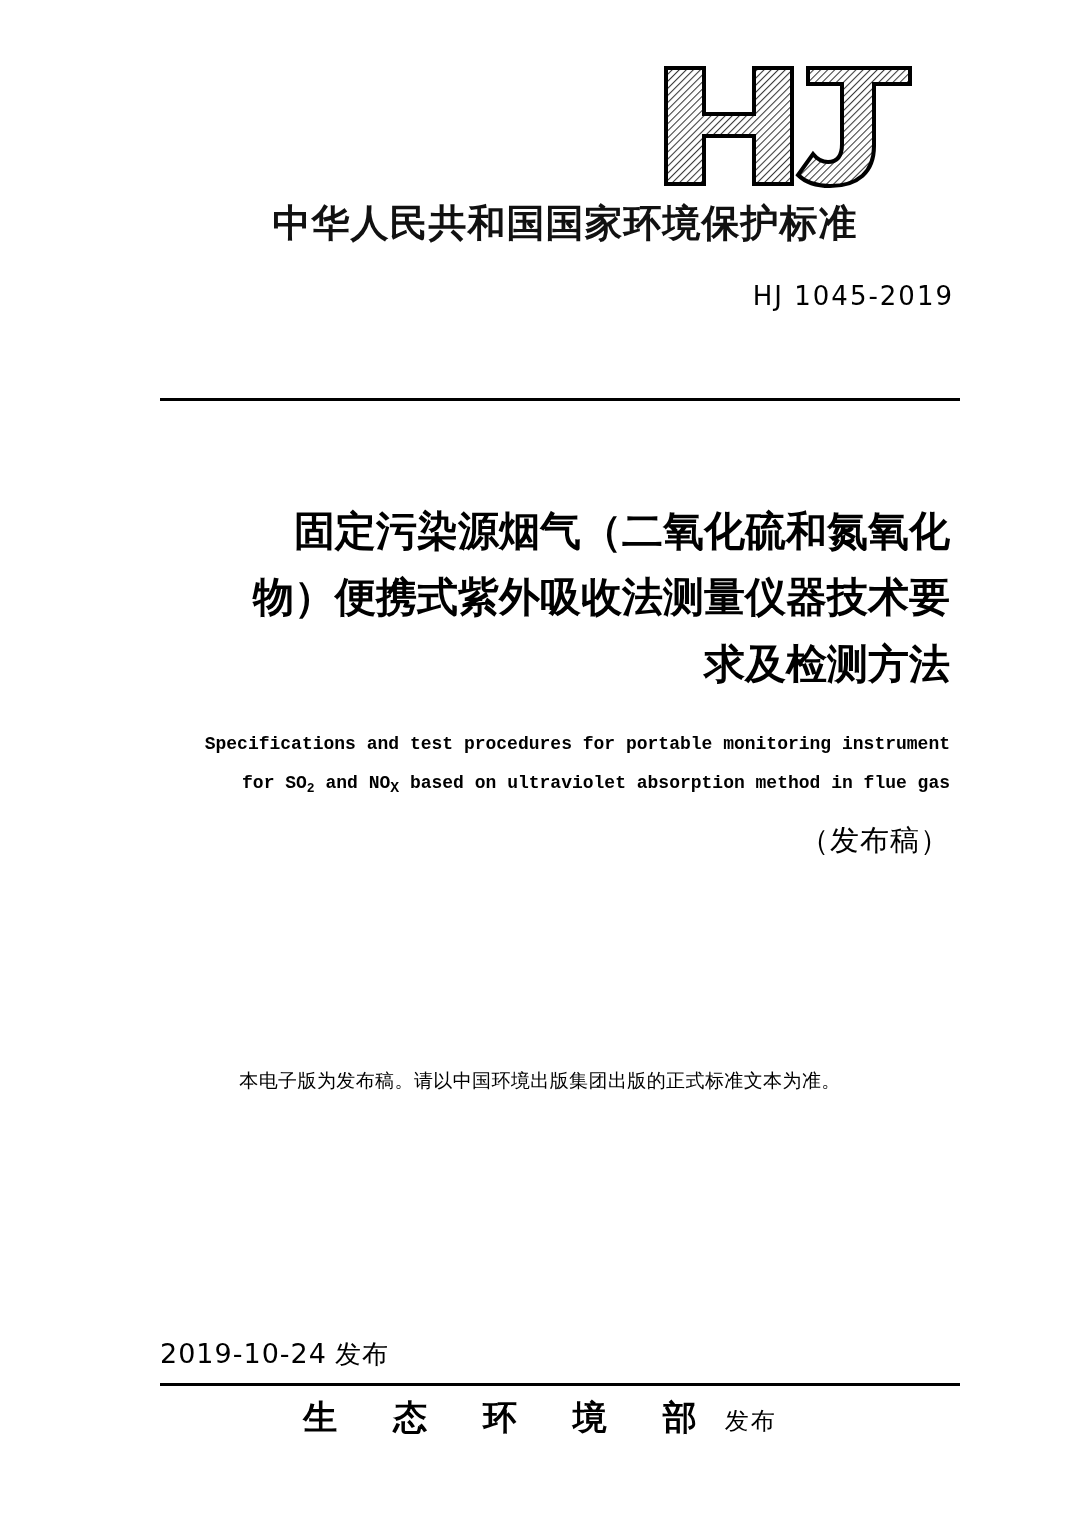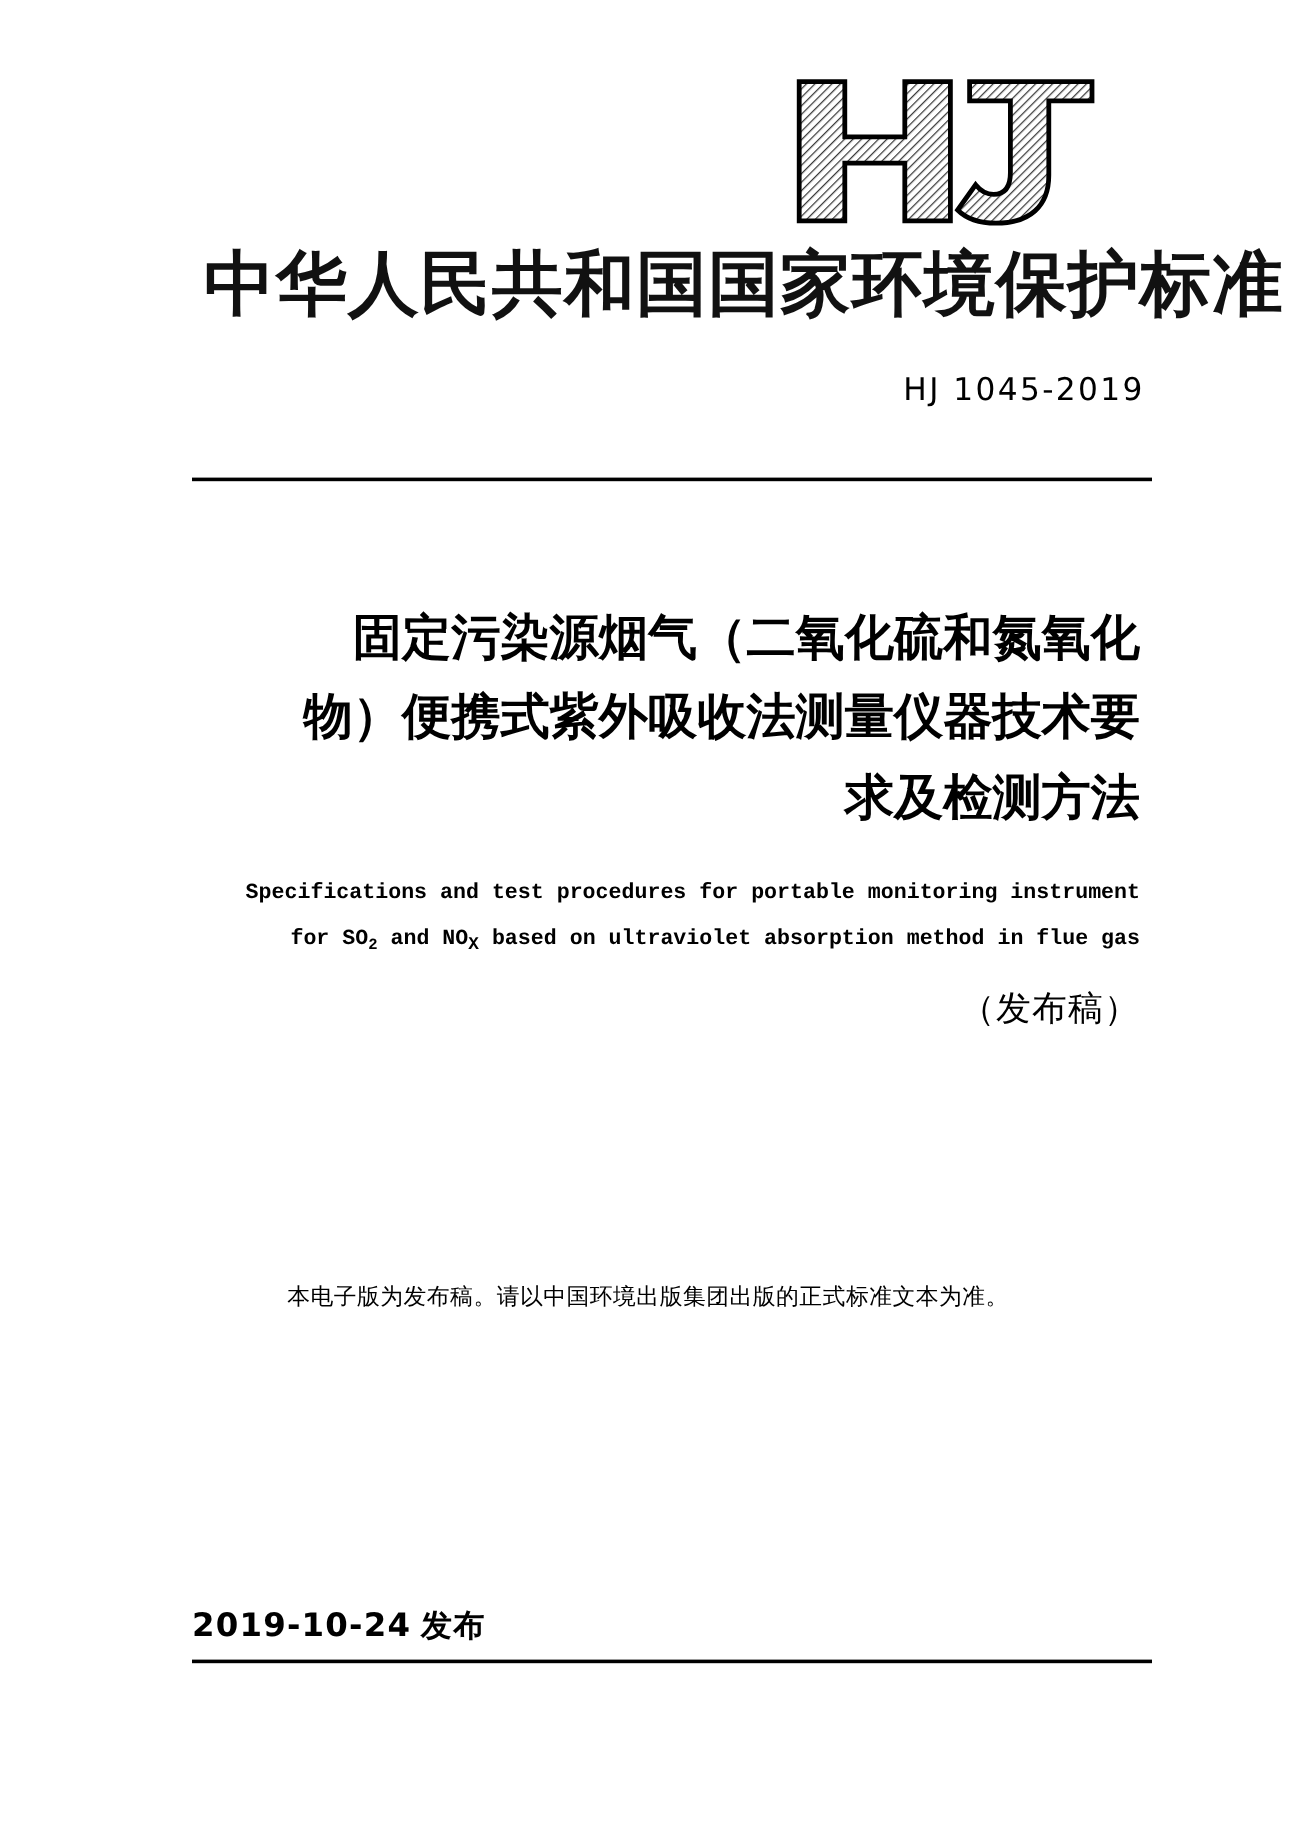--- a/index.html
+++ b/index.html
@@ -39,21 +39,21 @@
   }
   .hj-logo svg {
     display: inline-block;
   }
 
   .cn-standard-title {
     margin-top: 8px;
     text-align: center;
     font-family: "DejaVu Sans", sans-serif;
     font-weight: 700;
-    font-size: 59px;
+    font-size: 38px;
     letter-spacing: 1px;
     color: #111;
     white-space: nowrap;
     padding-left: 10px;
   }
 
   .std-number {
     margin-top: 32px;
     text-align: right;
     font-family: "DejaVu Sans", sans-serif;
@@ -136,21 +136,20 @@
     position: absolute;
     top: 1337px;
     left: 160px;
     width: 800px;
     display: flex;
     justify-content: space-between;
     align-items: baseline;
     font-family: "DejaVu Sans", sans-serif;
     font-size: 27px;
     letter-spacing: 1px;
-    font-weight: bold;
   }
   .footer-dates .date-cell {
     white-space: nowrap;
   }
   .footer-dates .date-cell .cn {
     font-size: 26px;
     margin-left: 8px;
   }
 
   .rule-bottom {
@@ -234,14 +233,17 @@
   <div class="notice">本电子版为发布稿。请以中国环境出版集团出版的正式标准文本为准。</div>
 
   <div class="footer-dates">
     <div class="date-cell">
       <span>2019-10-24</span><span class="cn">发布</span>
     </div>
   </div>
 
   <div class="rule-bottom"></div>
 
+  <div class="issuer">
+    <span class="org">生 态 环 境 部</span><span class="verb">发布</span>
+  </div>
 
 </div>
 
 </body></html>

